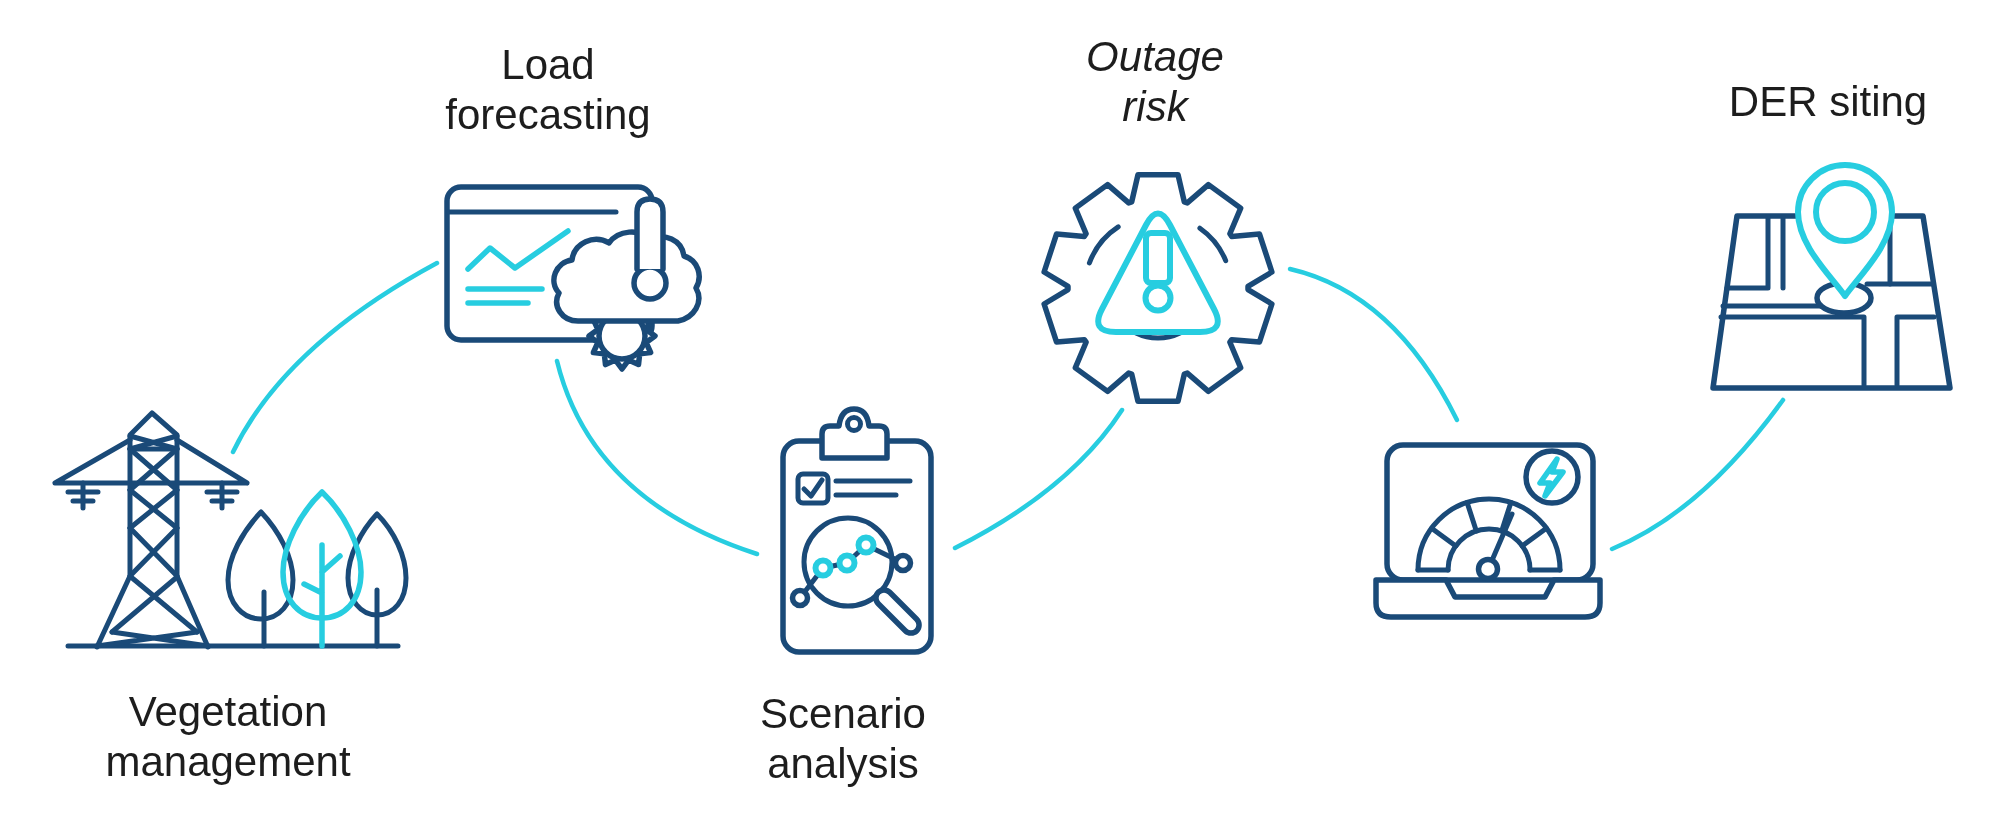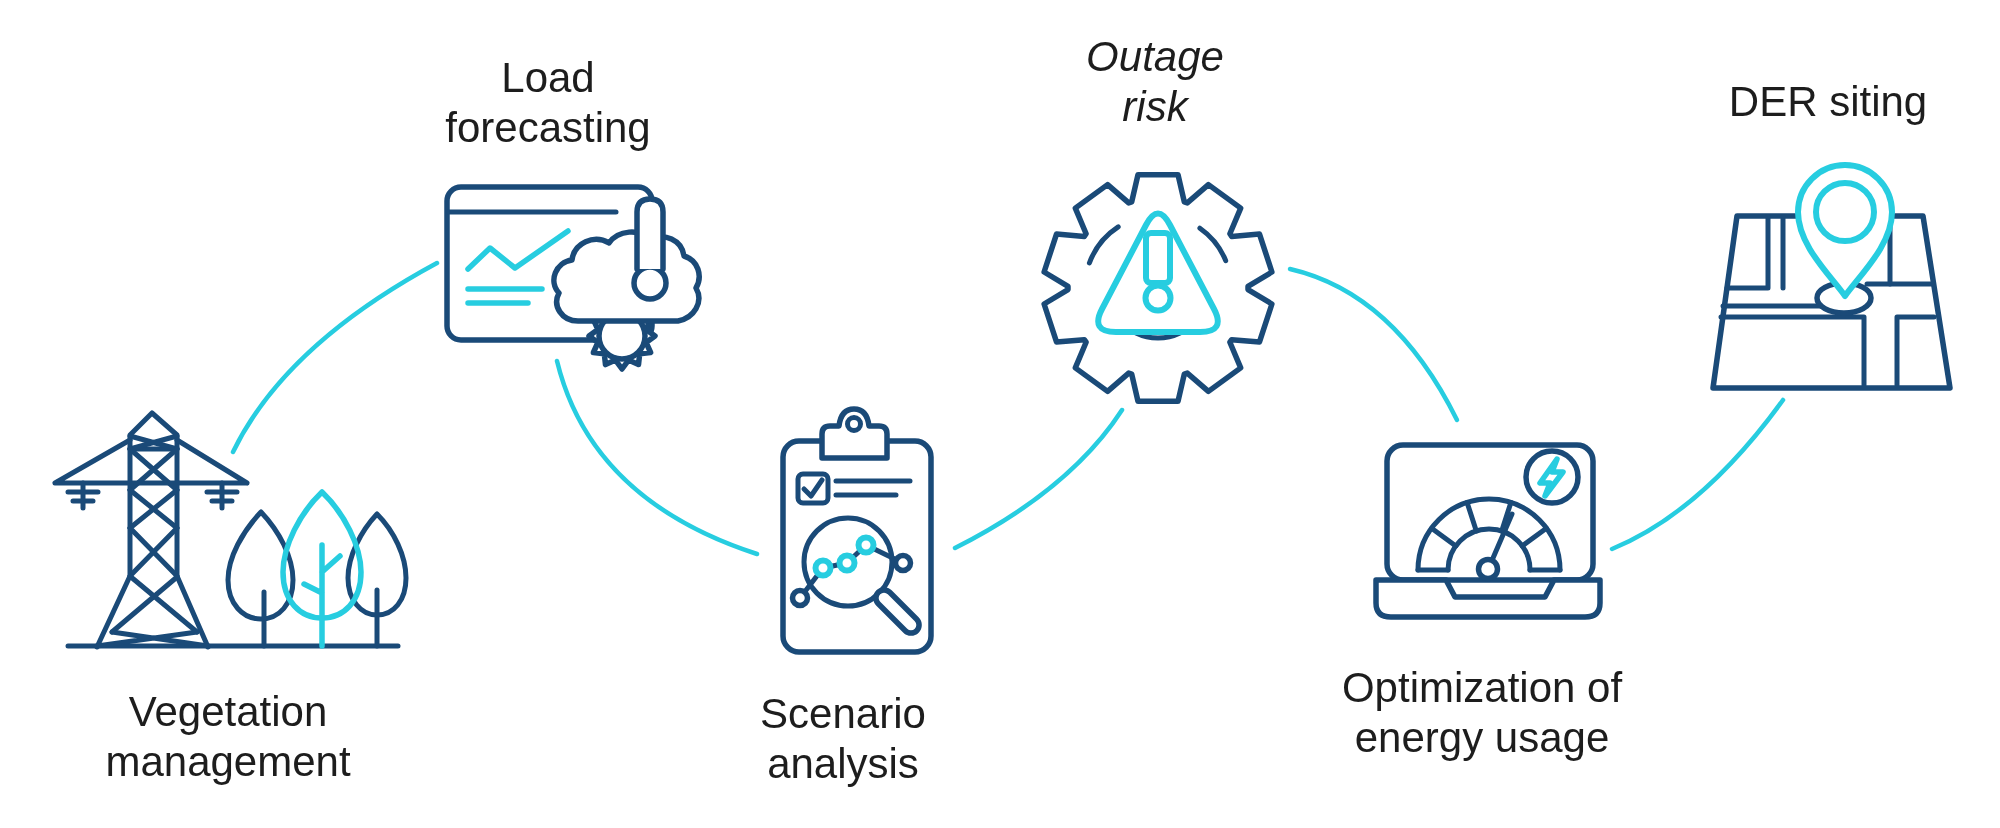--- a/index.html
+++ b/index.html
@@ -150,22 +150,20 @@
     <ellipse class="nf" cx="1844" cy="298" rx="27" ry="15"></ellipse>
     <g>
       <path class="cf" d="M1845,296 C1830,275 1798,245 1798,212 A47,47 0 1 1 1892,212 C1892,245 1860,275 1845,296 Z"></path>
       <circle class="cf" cx="1845" cy="212" r="29"></circle>
     </g>
   </g>
 </svg>
 
   <div class="label" style="left:28px;  top:687px;">Vegetation
 management</div>
-  <div class="label" style="left:348px; top:53px;">Load
+  <div class="label" style="left:348px; top:40px;">Load
 forecasting</div>
   <div class="label" style="left:643px; top:689px;">Scenario
 analysis</div>
   <div class="label" style="left:955px; top:32px;font-style:italic;">Outage
 risk</div>
-  <div class="label" style="left:1282px;top:663px;">Optimization of
-energy usage</div>
   <div class="label" style="left:1628px;top:77px;">DER siting</div>
 </div>
 
 </body></html>

